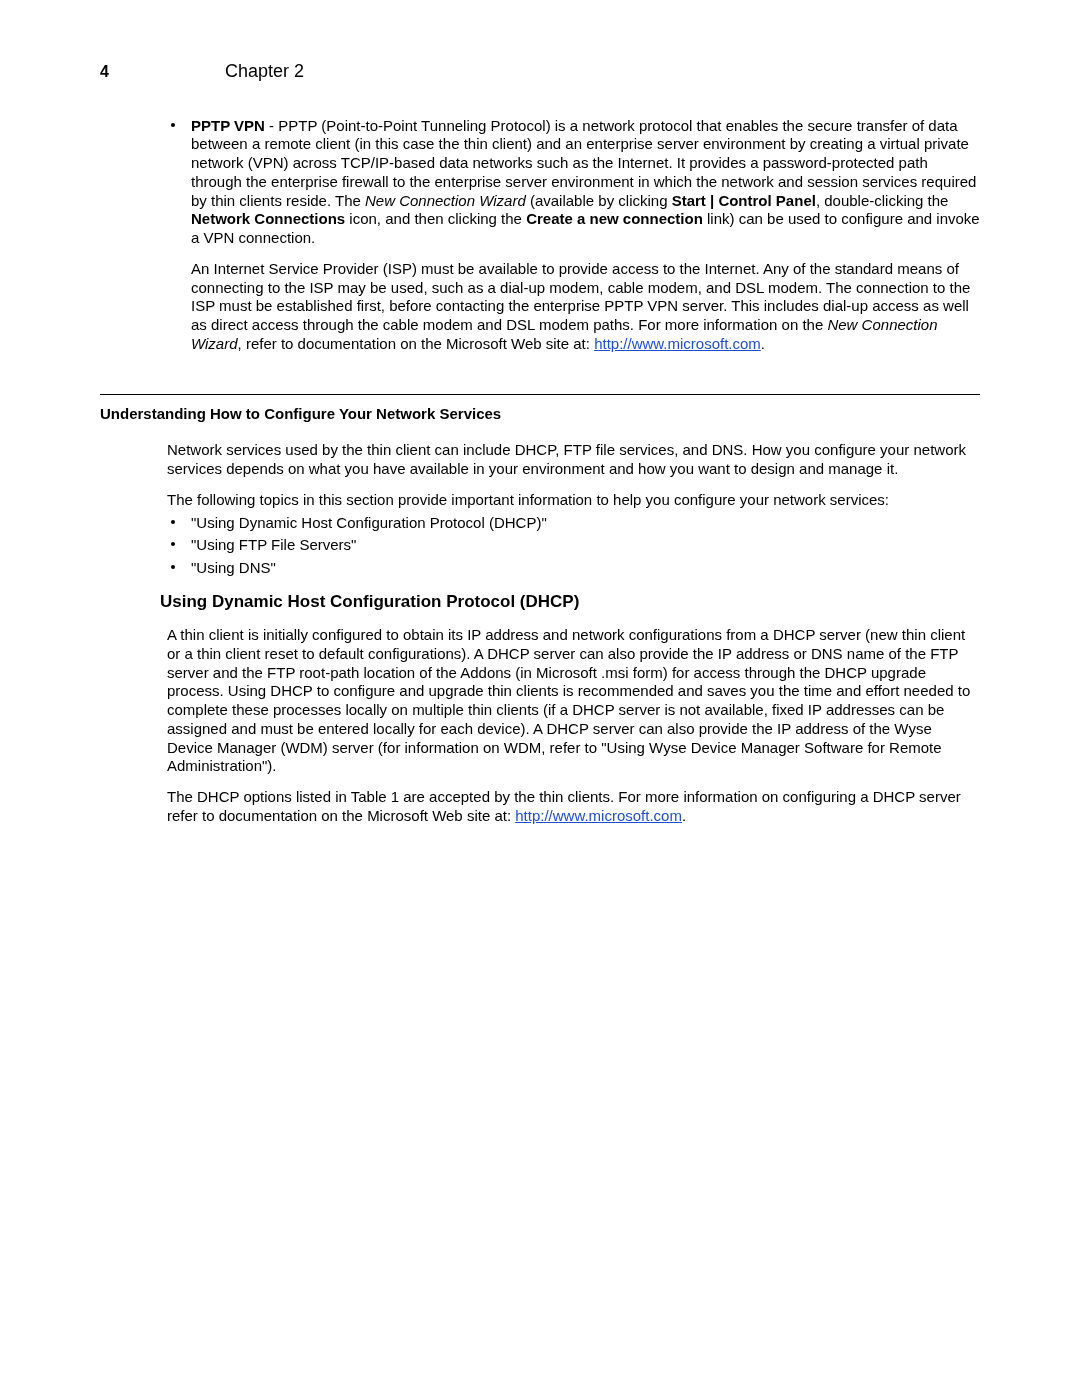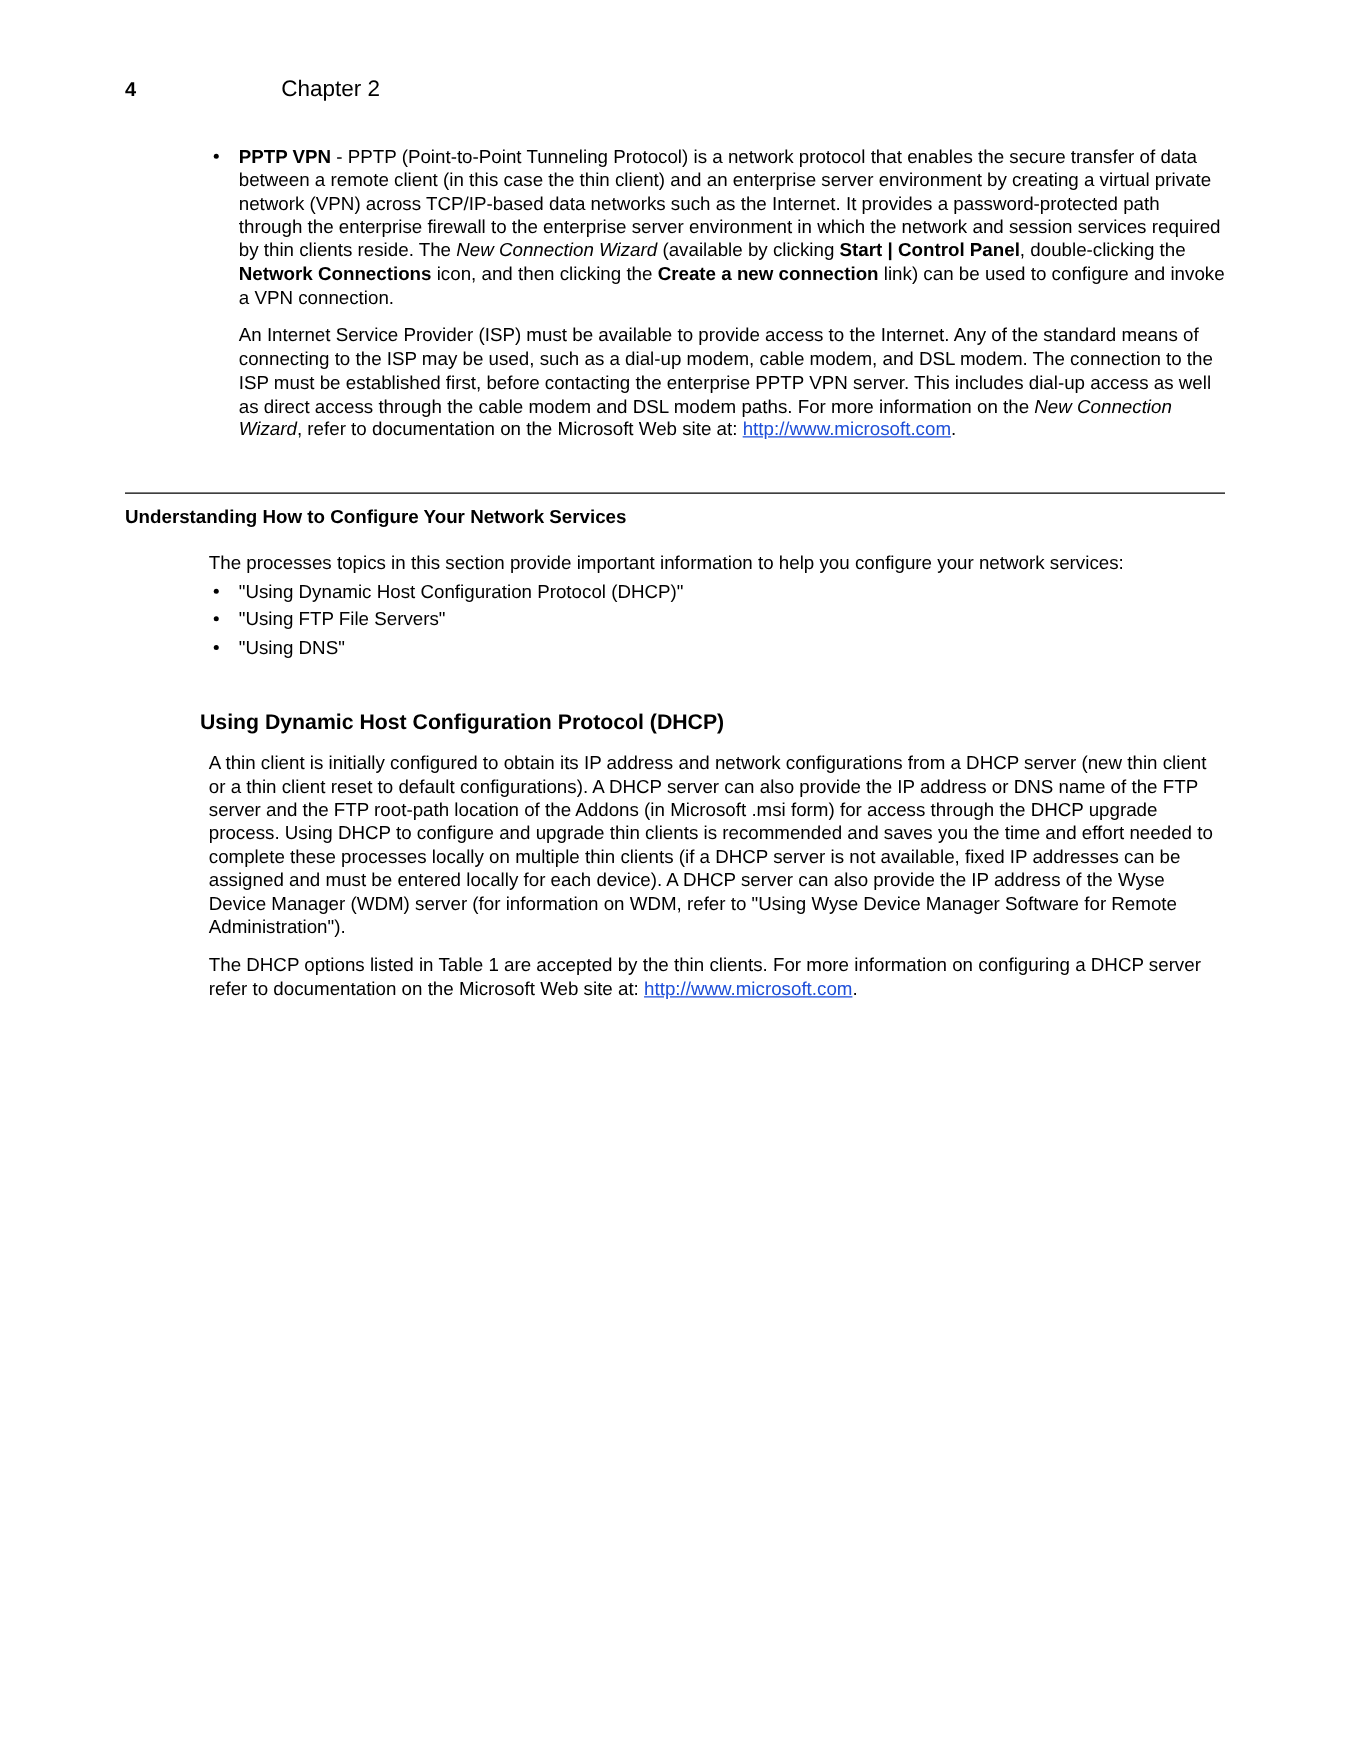--- a/index.html
+++ b/index.html
@@ -61,21 +61,21 @@
   }
   h2.section-title {
     font-size: 15px;
     font-weight: bold;
     margin: 10px 0 18px 0;
     font-family: Arial, Helvetica, sans-serif;
   }
   h3.subsection-title {
     font-size: 17px;
     font-weight: bold;
-    margin: 38px 0 14px 0;
+    margin: 13px 0 14px 0;
     margin-left: 60px;
   }
   .toc-list {
     margin-left: 0;
     padding-left: 0;
   }
   .toc-item {
     position: relative;
     padding-left: 24px;
     margin: 4px 0;
@@ -113,21 +113,22 @@
         <span>An Internet Service Provider (ISP) must be available to provide access to the Internet. Any of the standard means of connecting to the ISP may be used, such as a dial-up modem, cable modem, and DSL modem. The connection to the ISP must be established first, before contacting the enterprise PPTP VPN server. This includes dial-up access as well as direct access through the cable modem and DSL modem paths. For more information on the </span><span class="italic">New Connection Wizard</span><span>, refer to documentation on the Microsoft Web site at: </span><a href="#" class="weblink">http://www.microsoft.com</a><span>.</span>
       </div>
     </div>
   </div>
 
   <hr class="section-rule">
 
   <h2 class="section-title">Understanding How to Configure Your Network Services</h2>
 
   <div class="content-block">
-    <div class="para" style="margin-bottom:4px">The processes topics in this section provide important information to help you configure your network services:</div>
+    <div class="para">Network services used by the thin client can include DHCP, FTP file services, and DNS. How you configure your network services depends on what you have available in your environment and how you want to design and manage it.</div>
+    <div class="para" style="margin-bottom:4px">The following topics in this section provide important information to help you configure your network services:</div>
 
     <div class="toc-list">
       <div class="toc-item">
         <div class="toc-dot"></div>
         <span>"Using Dynamic Host Configuration Protocol (DHCP)"</span>
       </div>
       <div class="toc-item">
         <div class="toc-dot"></div>
         <span>"Using FTP File Servers"</span>
       </div>

